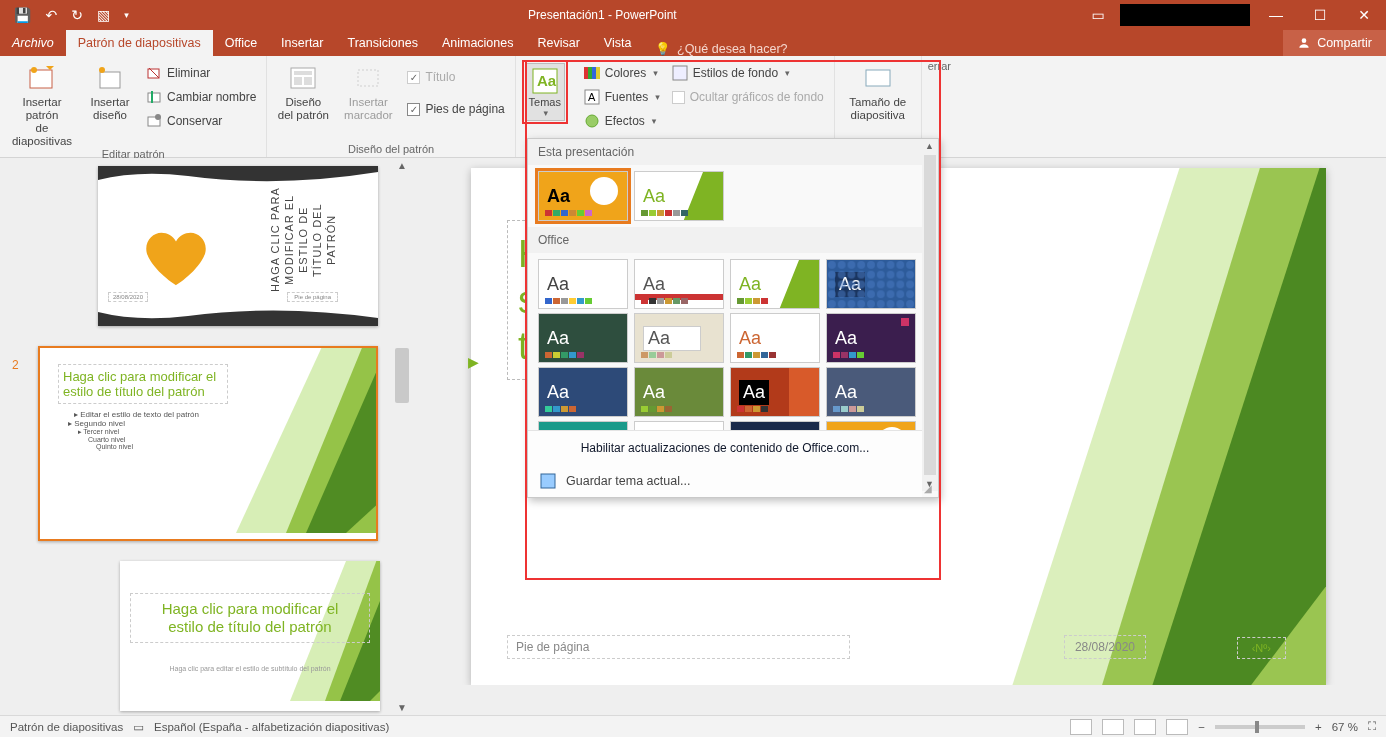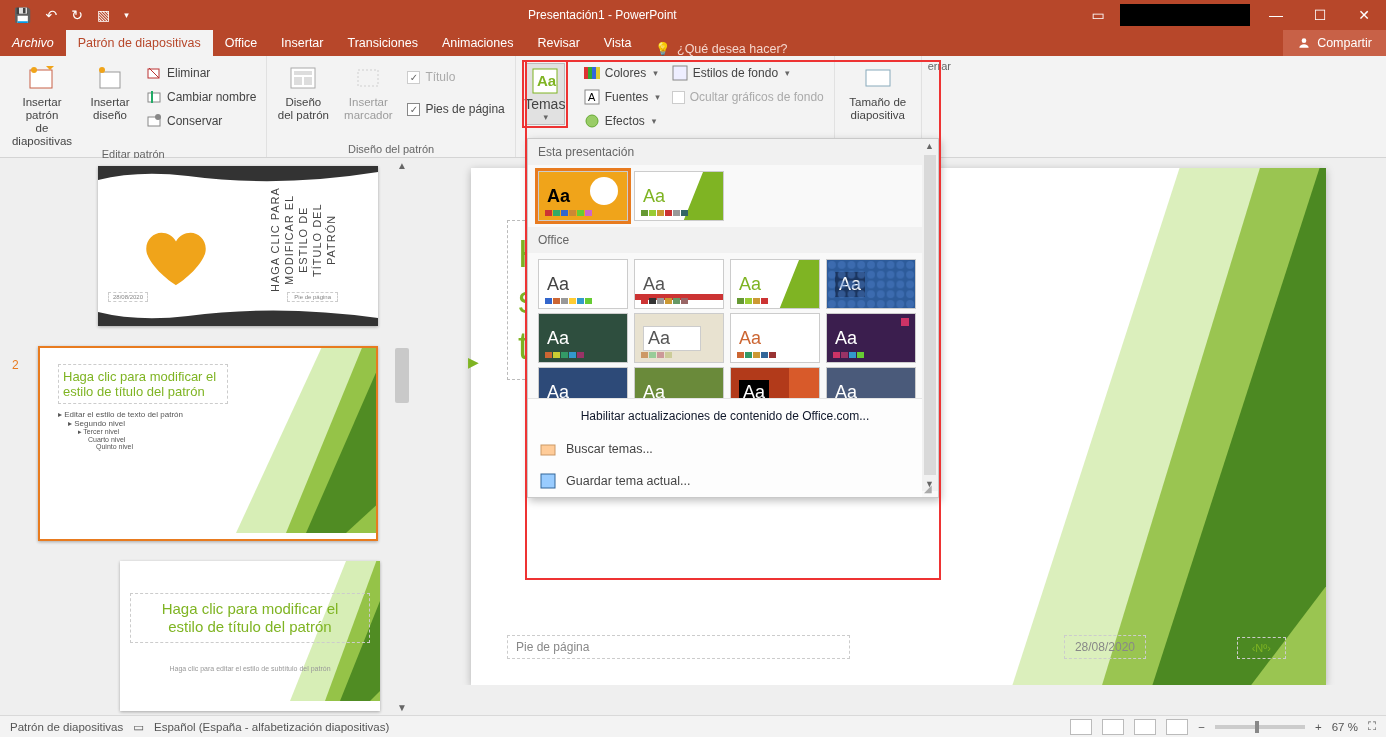--- a/index.html
+++ b/index.html
@@ -91,21 +91,21 @@
 .status{position:absolute;left:0;right:0;bottom:0;height:22px;background:#f3f3f3;border-top:1px solid #d9d9d9;display:flex;align-items:center;font-size:11.5px;color:#555;padding:0 10px;}
 .status .r{margin-left:auto;display:flex;align-items:center;gap:10px;}
 .status .viewbtn{width:22px;height:16px;border:1px solid #bbb;background:#fff;}
 .status .zoom{width:90px;height:4px;background:#ccc;position:relative;}
 .status .zoom .h{position:absolute;left:40px;top:-4px;width:4px;height:12px;background:#888;}
 
 
 .th-facet{position:absolute;right:-30px;top:-10px;bottom:-10px;width:180px;}
 .th-title2{position:absolute;left:18px;top:16px;width:170px;font-size:13px;color:#7fb423;border:1px dashed #ccc;padding:4px;line-height:15px;}
 .th-body2{position:absolute;left:18px;top:62px;font-size:8px;color:#555;}
-.th-body2 .b{margin-left:0;} .th-body2 .b2{margin-left:10px;} .th-body2 .b3{margin-left:20px;} .th-body2 .b4{margin-left:30px;}
+.th-body2 .b{margin-left:16px;} .th-body2 .b2{margin-left:10px;} .th-body2 .b3{margin-left:20px;} .th-body2 .b4{margin-left:30px;}
 .th-title3{position:absolute;left:0;right:0;top:32px;text-align:center;color:#7fb423;font-size:15px;line-height:18px;padding:6px 20px;border:1px dashed #ccc;margin:0 10px;}
 .th-sub3{position:absolute;left:0;right:0;top:104px;text-align:center;color:#999;font-size:7px;}
 
 .heart{fill:#f0a41a;}
 .swoosh{position:absolute;left:0;right:0;}
 
 .ic-sm{width:16px;height:16px;}
 .drop{font-size:9px;color:#666;margin-left:2px;}
 </style>
 </head>
@@ -237,21 +237,21 @@
   </div>
 
   <div class="group" style="border-right:none">
     <div class="controls">
       <div class="temas-wrap">
         <div class="temas-btn">
           <svg width="30" height="30">
               <rect x="3" y="3" width="24" height="24" fill="#fff" stroke="#7fb423"></rect>
               <text x="7" y="20" font-size="15" fill="#7fb423" font-weight="bold">Aa</text>
             </svg>
-          <div style="font-size:14px">Temas</div>
+          <div style="font-size:11px">Temas</div>
           <span class="drop">▾</span>
         </div>
       </div>
     </div>
   </div>
   <div class="group">
     <div class="controls">
       <div style="display:flex;flex-direction:column;gap:2px;padding-top:2px;">
         <div class="smallbtn">
             <svg class="ic-sm">
@@ -557,26 +557,20 @@
   </div>
   <div class="vscroll">
     <div style="position:absolute;top:2px;left:3px;font-size:9px;color:#666">▲</div>
     <div class="th"></div>
     <div style="position:absolute;bottom:2px;left:3px;font-size:9px;color:#666">▼</div>
   </div>
   <div class="foot">
     <div class="lnk">Habilitar actualizaciones de contenido de Office.com...</div>
     <div class="item">
         <svg class="ic-sm">
-          <rect x="1" y="4" width="14" height="10" fill="#fc9" stroke="#c96"></rect>
-        </svg>
-        <span>Buscar temas...</span>
-      </div>
-    <div class="item">
-        <svg class="ic-sm">
           <rect x="1" y="1" width="14" height="14" fill="#9cf" stroke="#369"></rect>
         </svg>
         <span>Guardar tema actual...</span>
       </div>
   </div>
   <div class="resize">◢</div>
 </div>
 
 <div class="status">
   <span>Patrón de diapositivas</span>

